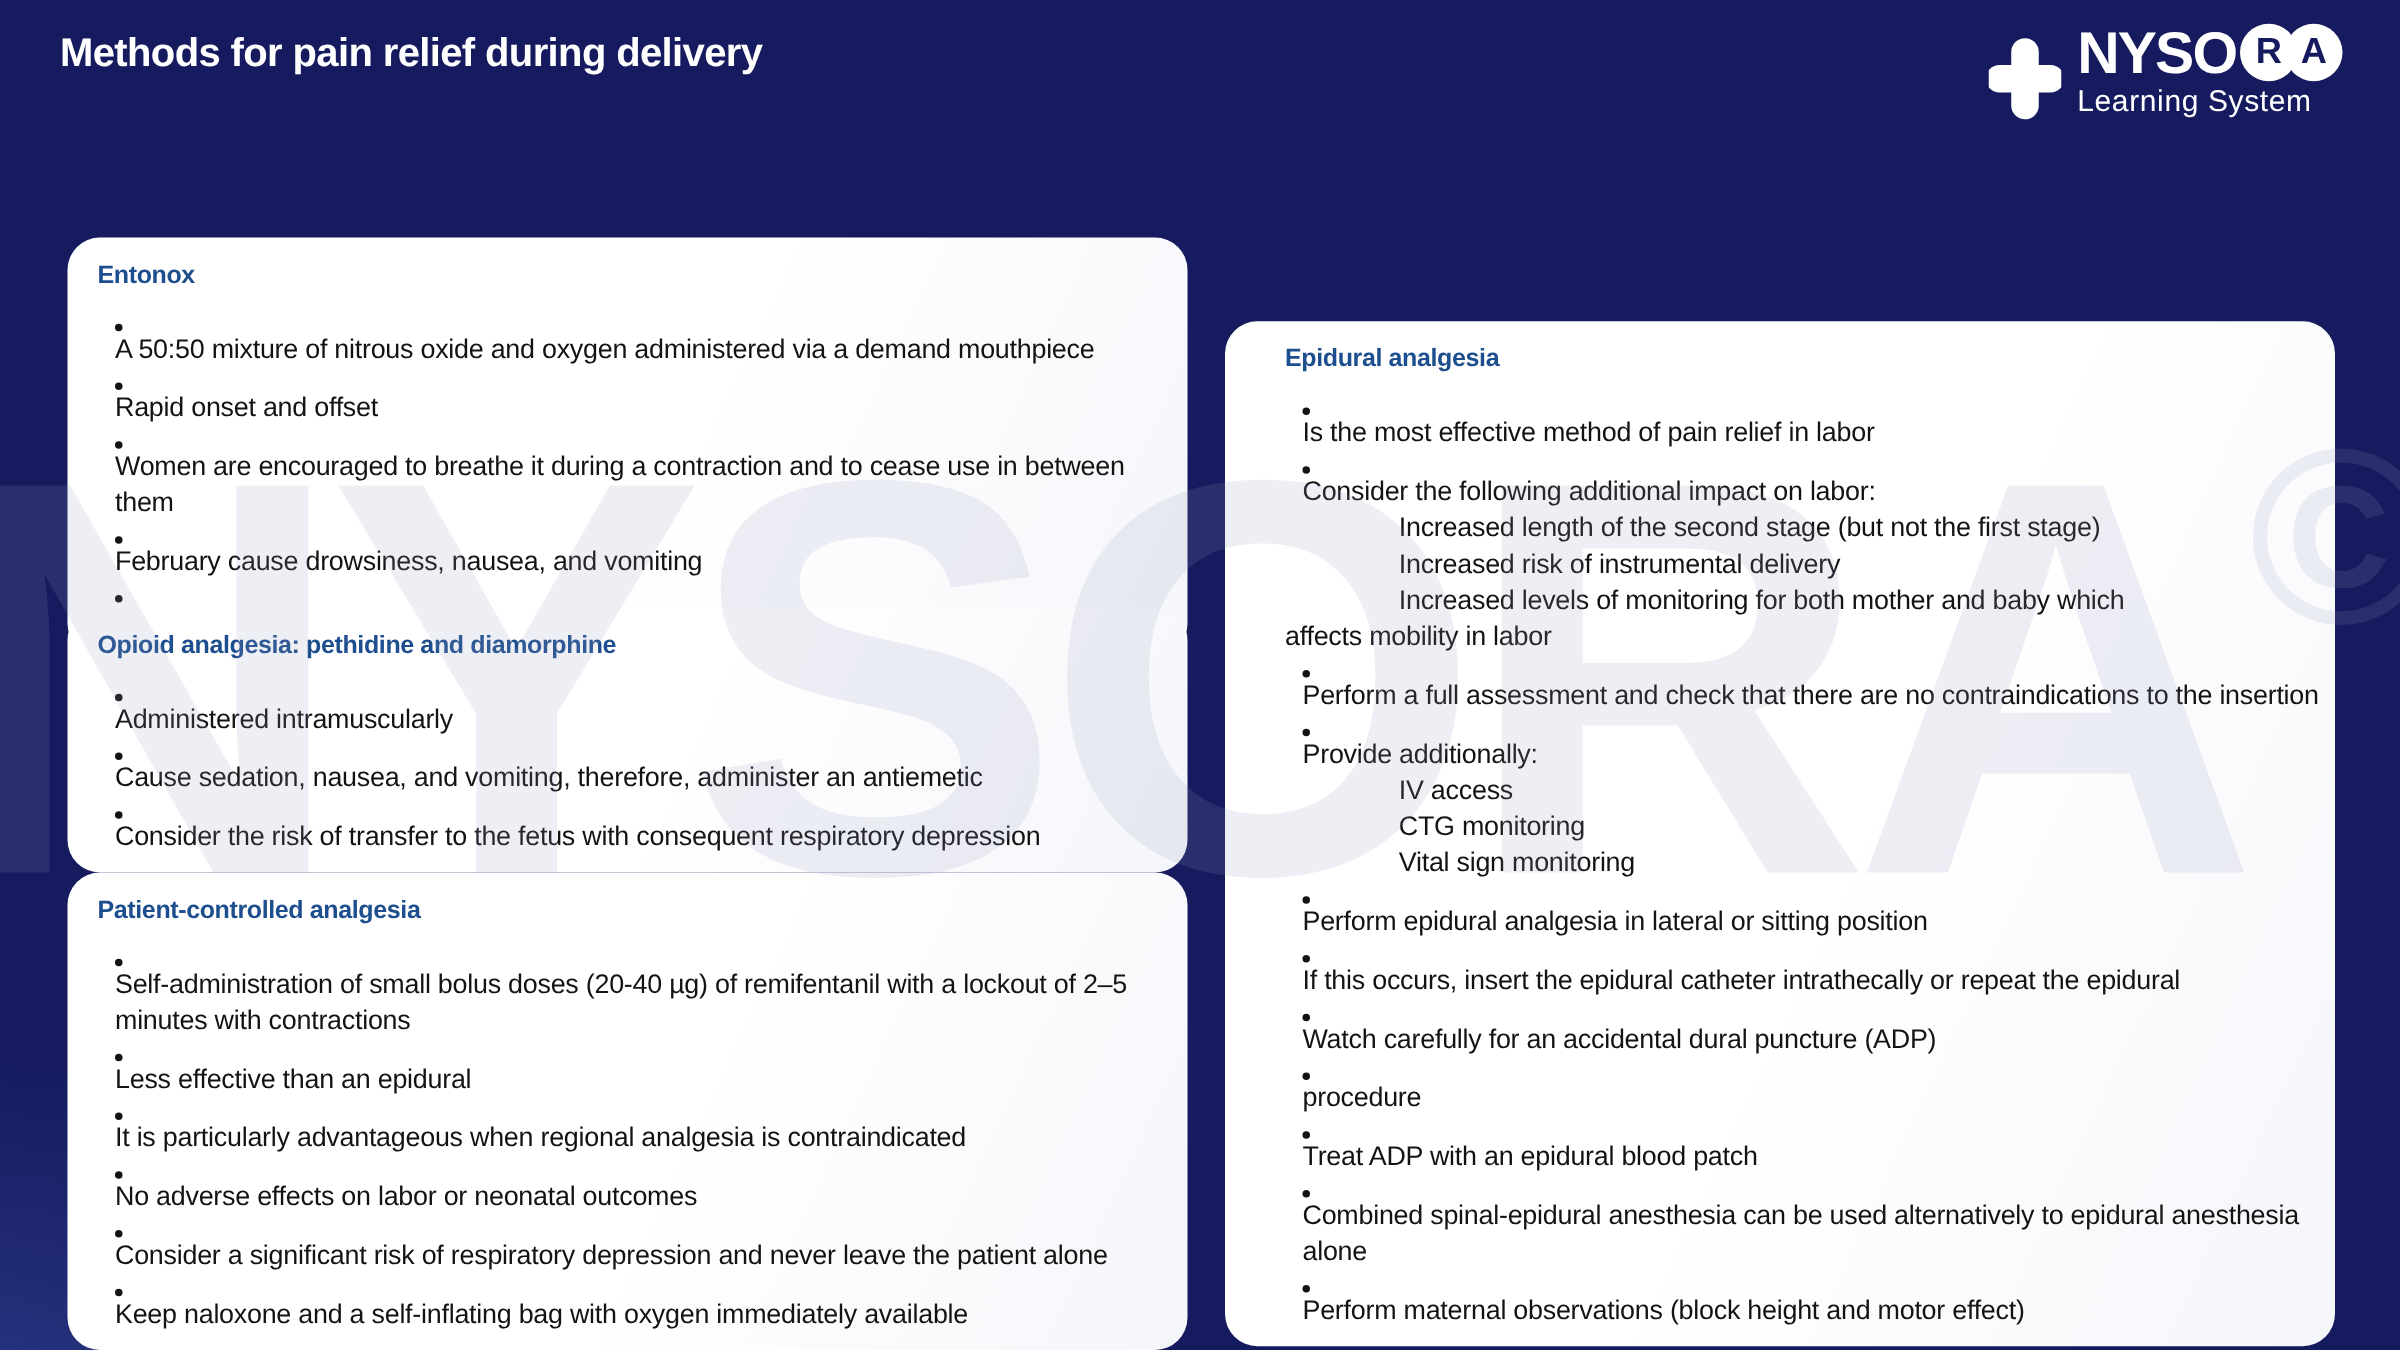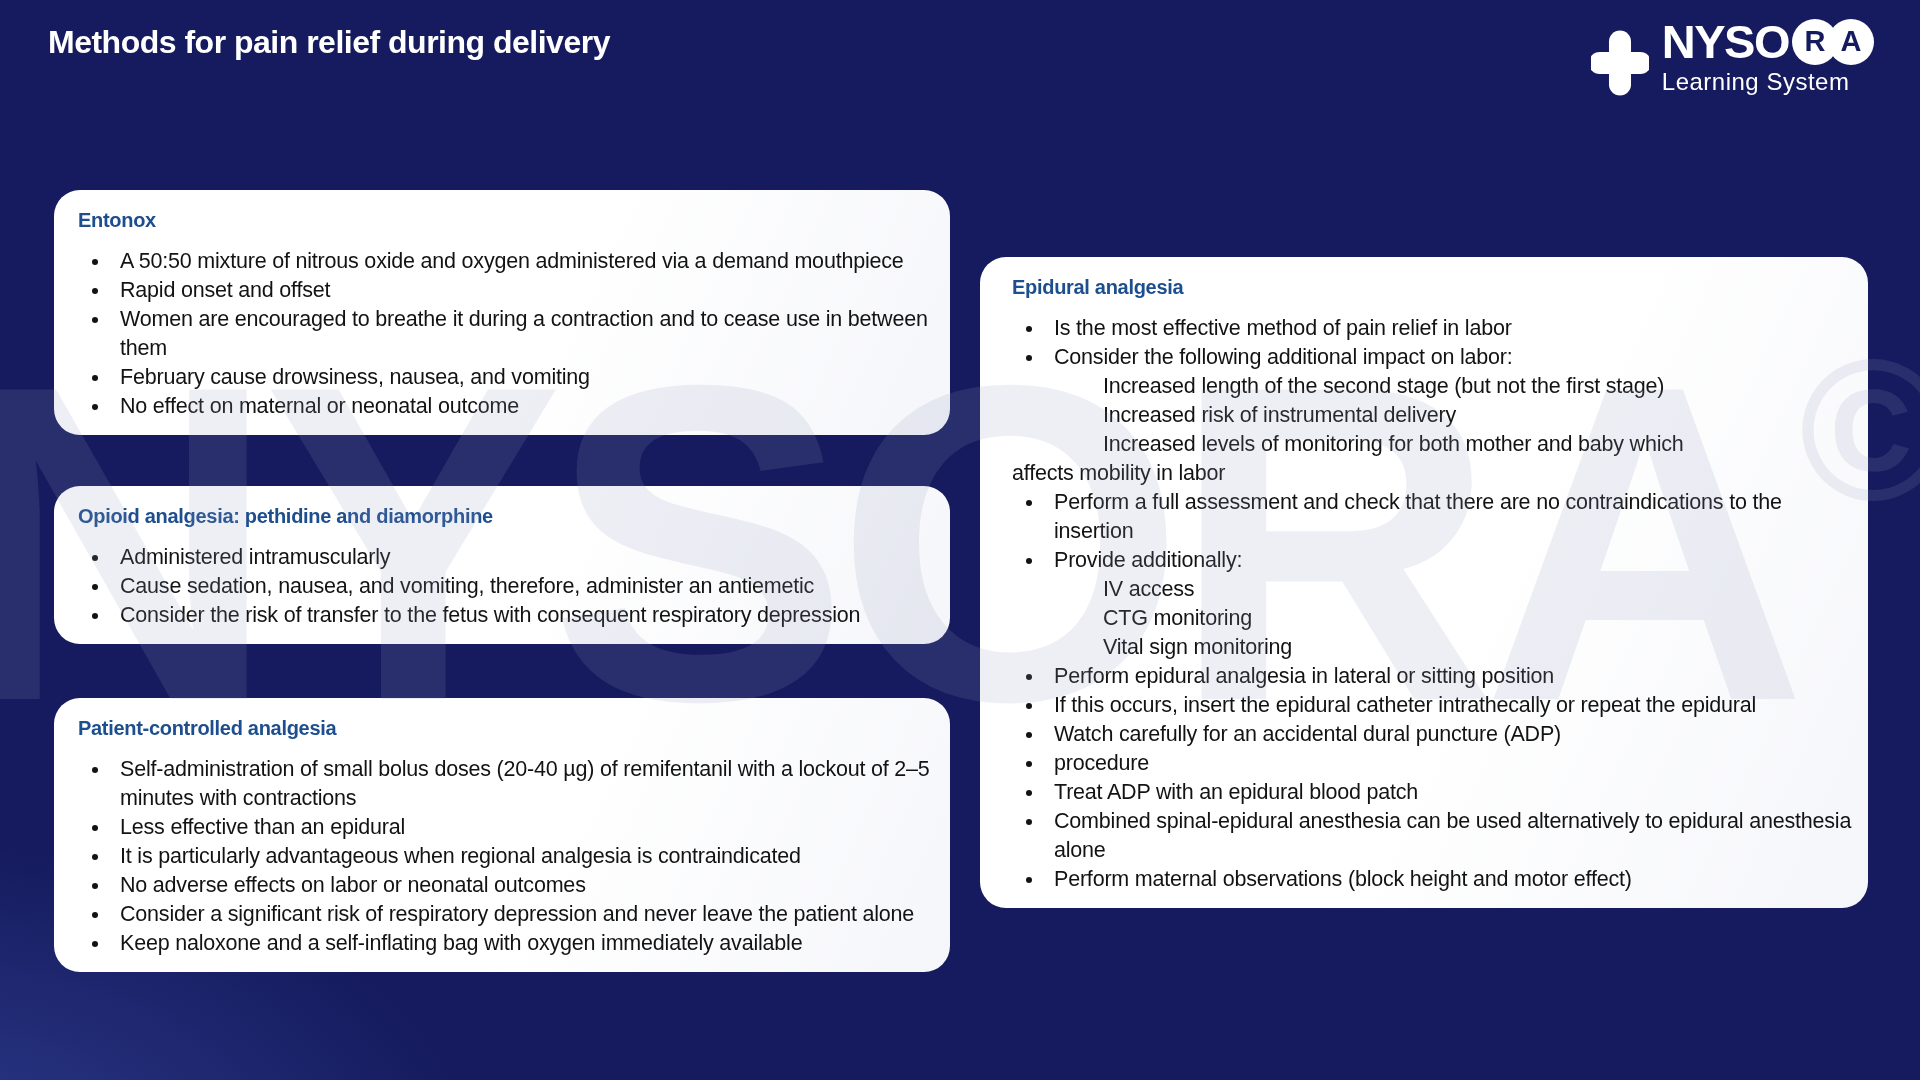--- a/index.html
+++ b/index.html
@@ -31,28 +31,28 @@
   
   .card {
     position:absolute; box-sizing:border-box; z-index:1;
     background:linear-gradient(115deg, #ffffff 55%, #f5f6fa 100%);
     border-radius:26px;
     padding:10px 14px 14px 24px;
   }
   .card--entonox  { left:54px;  top:190px; width:896px; }
   .card--opioid   { left:54px;  top:486px; width:896px; }
   .card--pca      { left:54px;  top:698px; width:896px; }
-  .card--epidural { left:980px; top:257px; width:888px; padding-left:32px; padding-right:12px; }
+  .card--epidural { left:980px; top:257px; width:888px; padding-left:48px; padding-right:12px; }
 
   .card-heading {
     margin:0 0 7px 0; font-size:20px; font-weight:700; color:#1d4e8e;
     letter-spacing:-0.3px; line-height:40px;
   }
   .card-body { font-size:21.5px; line-height:29px; color:#131313; letter-spacing:-0.2px; }
-  .row.bullet { display:flex; padding-left:14px; }
+  .row.bullet { display:flex; padding-left:14px;flex-direction:column; }
   .dot {
     flex:0 0 auto; width:6px; height:6px; border-radius:50%;
     background:#131313; margin:12px 22px 0 0;
   }
   .row.sub   { padding-left:91px; }
   .row.plain { padding-left:0; }
 
   
   .watermark {
     position:absolute; left:-48px; top:318px; z-index:6; pointer-events:none;

